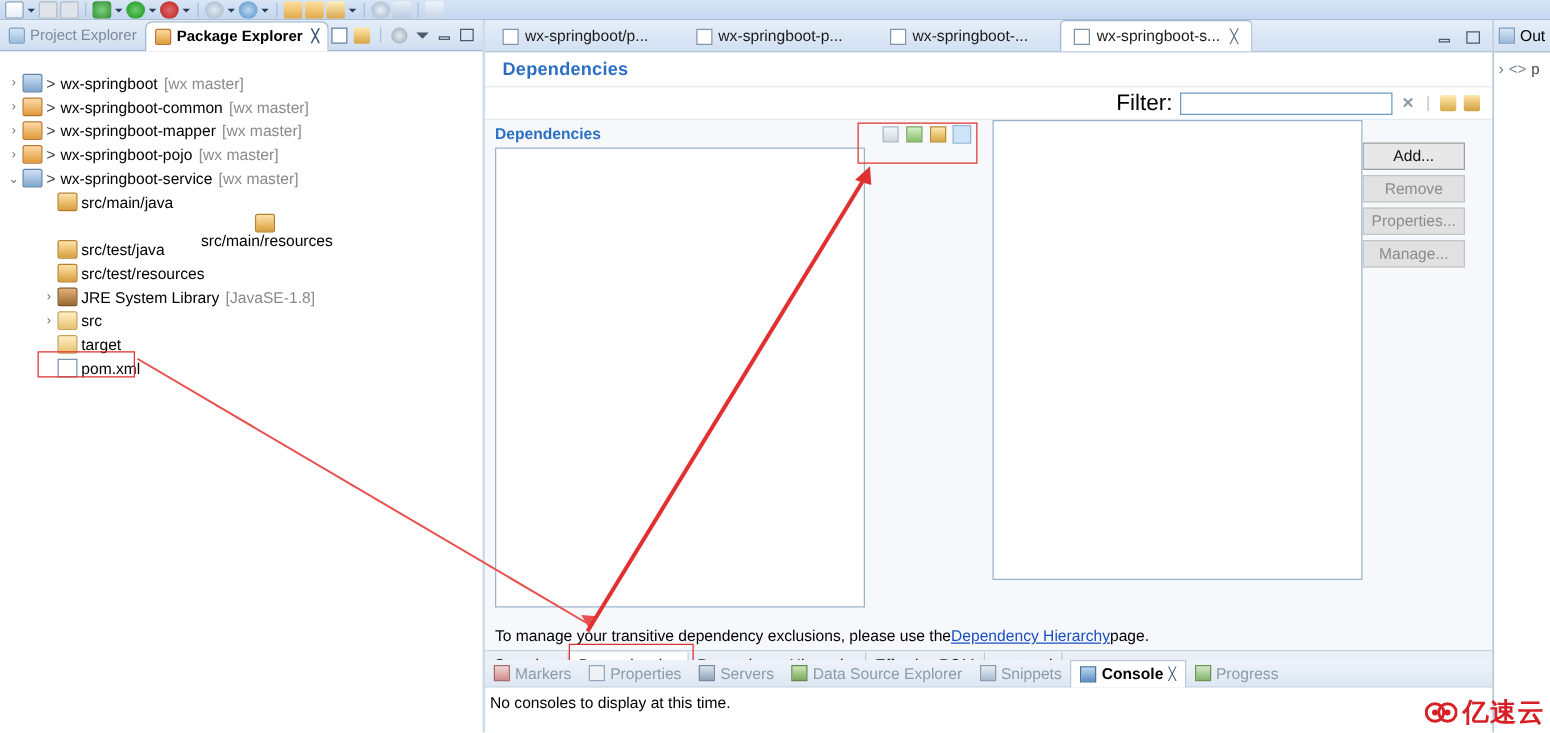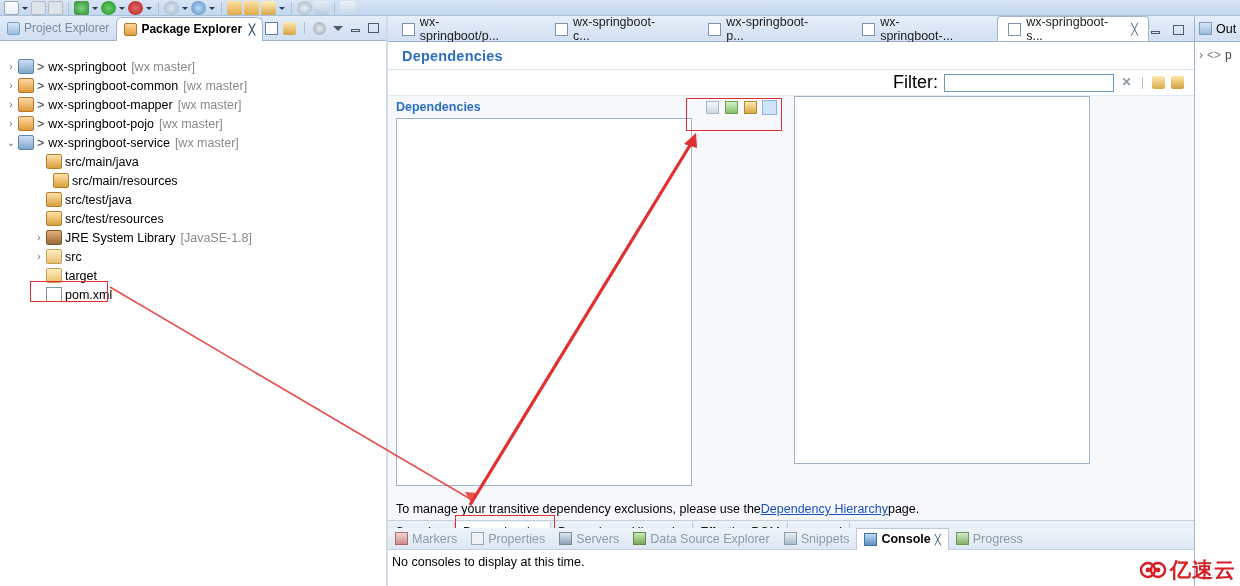--- a/index.html
+++ b/index.html
@@ -295,21 +295,21 @@
           <span class="ticon" style="background:linear-gradient(#cfe0f2,#7fa7cf);border:1px solid #5e82a8;border-radius:2px;"></span>
           <span class="gt">&gt;</span>
           <span class="tlabel">wx-springboot-service</span>
           <span class="tbranch">[wx master]</span>
         </div>
         <div class="trow" style="padding-left: 32px;">
           <span class="twist"></span>
           <span class="ticon" style="background:linear-gradient(#ffe3ab,#d99f3c);border:1px solid #b5802c;border-radius:2px;"></span>
           <span class="tlabel">src/main/java</span>
         </div>
-        <div class="trow" style="padding-left: 39px;">
+        <div class="trow" style="padding-left: 39px; flex-direction: column;">
           <span class="twist"></span>
           <span class="ticon" style="background:linear-gradient(#ffe3ab,#d99f3c);border:1px solid #b5802c;border-radius:2px;"></span>
           <span class="tlabel">src/main/resources</span>
         </div>
         <div class="trow" style="padding-left: 32px;">
           <span class="twist"></span>
           <span class="ticon" style="background:linear-gradient(#ffe3ab,#d99f3c);border:1px solid #b5802c;border-radius:2px;"></span>
           <span class="tlabel">src/test/java</span>
         </div>
         <div class="trow" style="padding-left: 32px;">
@@ -344,24 +344,20 @@
   </div>
 
   <div class="vline" style="left:386px;top:16px;width:2px;height:570px;background:#cfdbe8;"></div>
 
   <div class="editor">
 
     <div class="ed-tabbar">
       <div class="ed-tab" style="margin-left:4px;">
         <span class="mini" style="background:#fff;border:1px solid #7d94ab;"></span>
         <span>wx-springboot/p...</span>
-      </div>
-      <div class="ed-tab" style="margin-left:18px;">
-        <span class="mini" style="background:#fff;border:1px solid #7d94ab;"></span>
-        <span>wx-springboot-c...</span>
       </div>
       <div class="ed-tab" style="margin-left:18px;">
         <span class="mini" style="background:#fff;border:1px solid #7d94ab;"></span>
         <span>wx-springboot-p...</span>
       </div>
       <div class="ed-tab" style="margin-left:18px;">
         <span class="mini" style="background:#fff;border:1px solid #7d94ab;"></span>
         <span>wx-springboot-...</span>
       </div>
       <div class="ed-tab active" style="margin-left:16px;">
@@ -400,20 +396,26 @@
           <span class="stools">
             <span class="sicon" style="background:linear-gradient(#f4f7fa,#cfd9e3);border:1px solid #a9b6c3;"></span>
             <span class="sicon" style="background:linear-gradient(#d6f0c8,#86c06a);border:1px solid #6ea355;"></span>
             <span class="sicon" style="background:linear-gradient(#ffe9b0,#d9a845);border:1px solid #b58a32;"></span>
             <span class="sicon sel"></span>
           </span>
         </div>
         <div class="listbox" style="width:296px;height:368px;"></div>
       </div>
 
+      <div class="btncol" style="left:702px; top:18px;">
+        <div class="btn enabled">Add...</div>
+        <div class="btn">Remove</div>
+        <div class="btn">Properties...</div>
+        <div class="btn">Manage...</div>
+      </div>
 
       <div class="sec" style="left:406px; width:392px;">
         <div class="listbox" style="width:296px;height:368px;"></div>
       </div>
 
     </div>
 
     <div class="note">
       <span>To manage your transitive dependency exclusions, please use the </span>
         <a href="#">Dependency Hierarchy</a>

